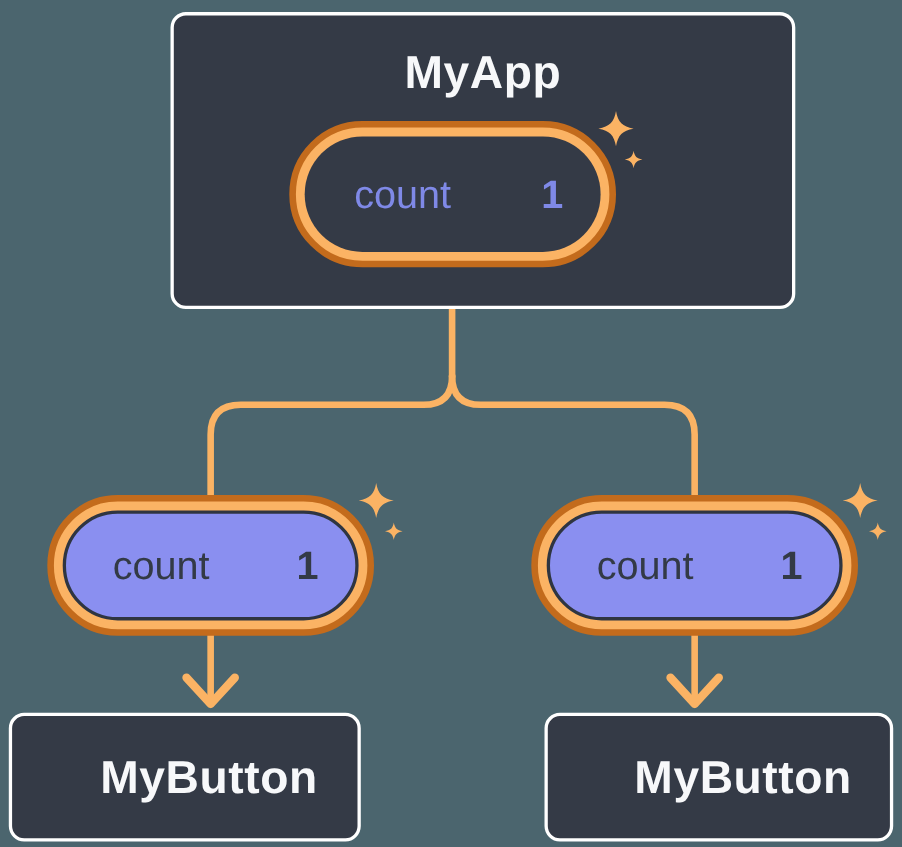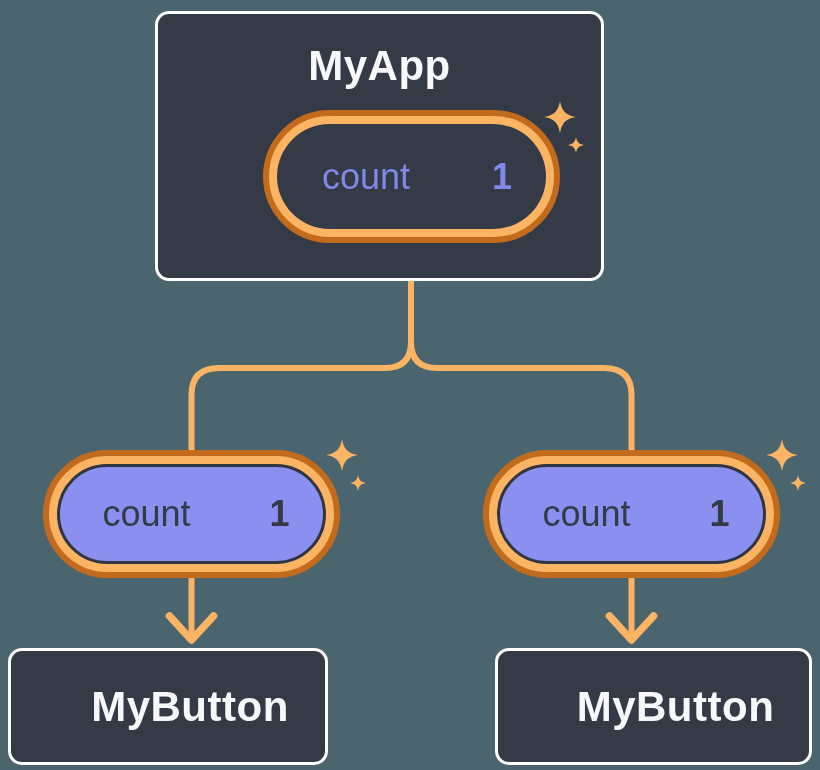--- a/index.html
+++ b/index.html
@@ -16,21 +16,21 @@
 
   
   .node {
     position:absolute;
     background:var(--node-fill,#343A46);
     border:3px solid var(--node-border,#FFFFFF);
     border-radius:14px;
     box-sizing:border-box;
     z-index:2;
   }
-  .node-root { left:155px; top:11px; width:449px; height:270px; }
+  .node-root { left:155px; top:11px; width:568px; height:270px; }
   .node-leaf-left  { left:8px;   top:648px; width:320px; height:117px; }
   .node-leaf-right { left:495px; top:648px; width:317px; height:117px; }
   .node-title {
     position:absolute; left:0; right:0; top:28px;
     text-align:center;
     font-size:42px; font-weight:600; letter-spacing:0.5px;
     color:var(--white-text,#F7F8FA);
   }
   .leaf-title {
     position:absolute; inset:0;

